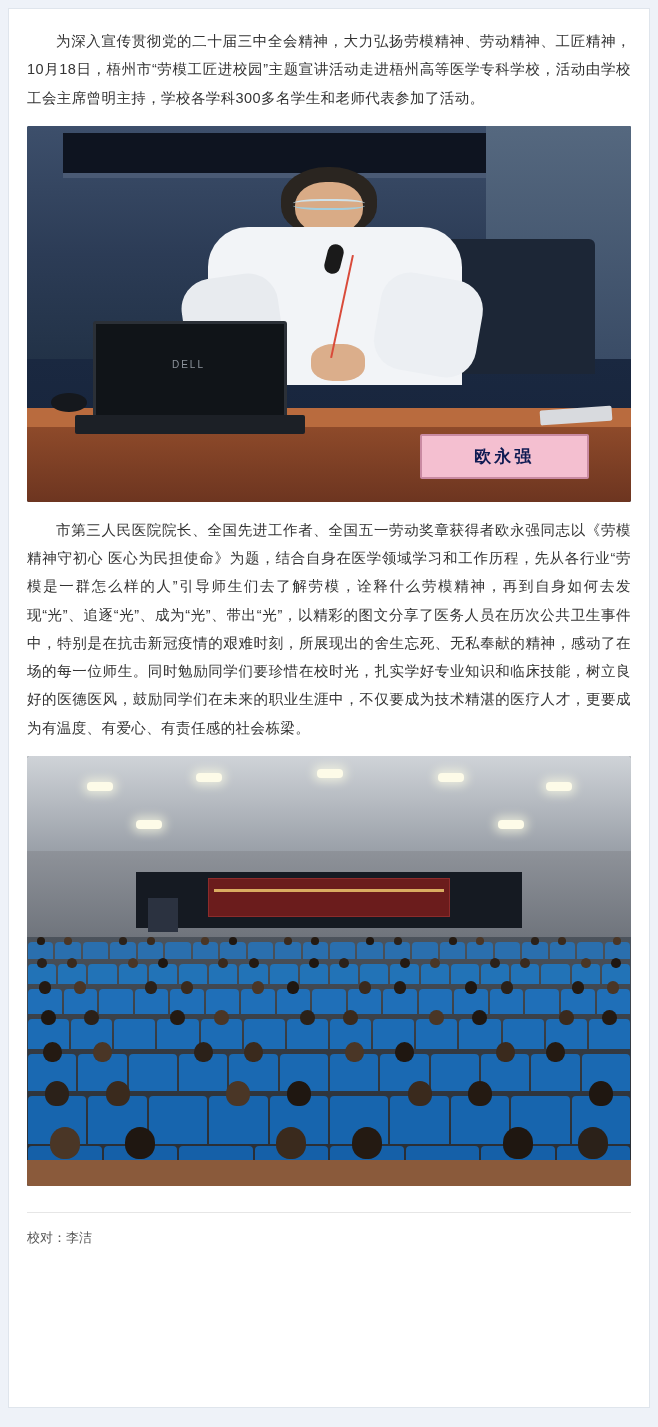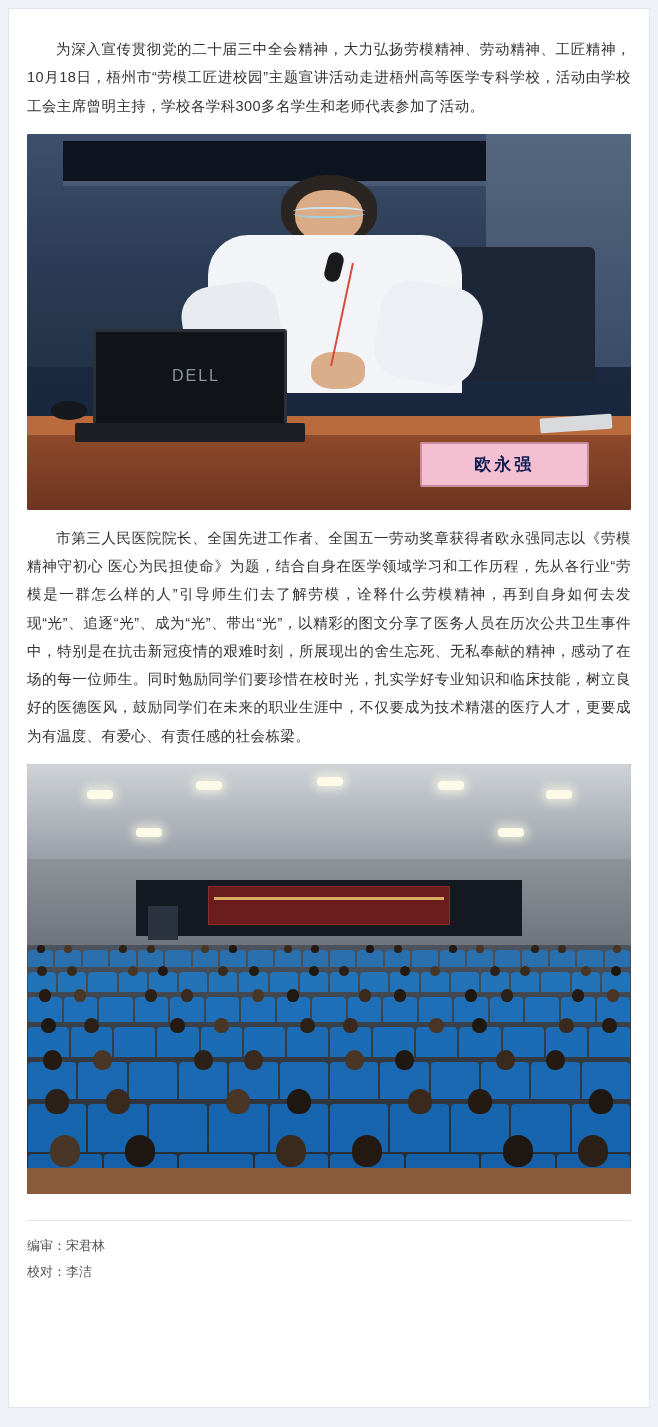--- a/index.html
+++ b/index.html
@@ -16,21 +16,21 @@
     background: #eef2f8;
     padding: 8px 8px 0 8px;
   }
   .article {
     background: #ffffff;
     border: 1px solid #dfe5ec;
     padding: 18px 18px 0 18px;
     min-height: 1400px;
   }
   p.body-text {
-    margin: 8px 0 14px 0;
+    margin: 0 0 14px 0;
     font-size: 14.5px;
     line-height: 1.95;
     color: #333333;
     text-align: justify;
     text-indent: 2em;
     letter-spacing: 0.4px;
   }
   .photo {
     width: 100%;
     margin: 4px 0 14px 0;
@@ -109,21 +109,21 @@
   .p1-deskedge {
     position: absolute; left: 0; bottom: 20%; width: 100%; height: 5%;
     background: #b96b3e;
   }
   .p1-laptop-screen {
     position: absolute; left: 11%; top: 52%; width: 32%; height: 26%;
     background: #101418; border: 3px solid #2b3037; border-radius: 3px;
   }
   .p1-laptop-logo {
     position: absolute; left: 24%; top: 62%;
-    color: #8d949c; font-size: 16px; letter-spacing: 2px;
+    color: #8d949c; font-size: 10px; letter-spacing: 2px;
     font-family: "Liberation Sans", sans-serif;
   }
   .p1-laptop-base {
     position: absolute; left: 8%; top: 77%; width: 38%; height: 5%;
     background: #1c2026; border-radius: 2px;
   }
   .p1-mouse {
     position: absolute; left: 4%; top: 71%; width: 6%; height: 5%;
     background: #15181d; border-radius: 50%;
   }
@@ -522,19 +522,18 @@
             <div class="seat" style="background: rgb(21, 96, 168); position: relative;">
               <div class="head" style="width: 30px; height: 31.5px; left: calc(50% - 15px); top: -18.6px; background: rgb(43, 33, 25);"></div>
             </div>
           </div>
         </div>
       <div class="p2-floor"></div>
     </figure>
 
 
     <div class="credits">
-      <div class="credit-line">编审：宋君林</div>
       <div class="credit-line">校对：李洁</div>
 
     </div>
 
   </article>
 </div>
 
 </body></html>

